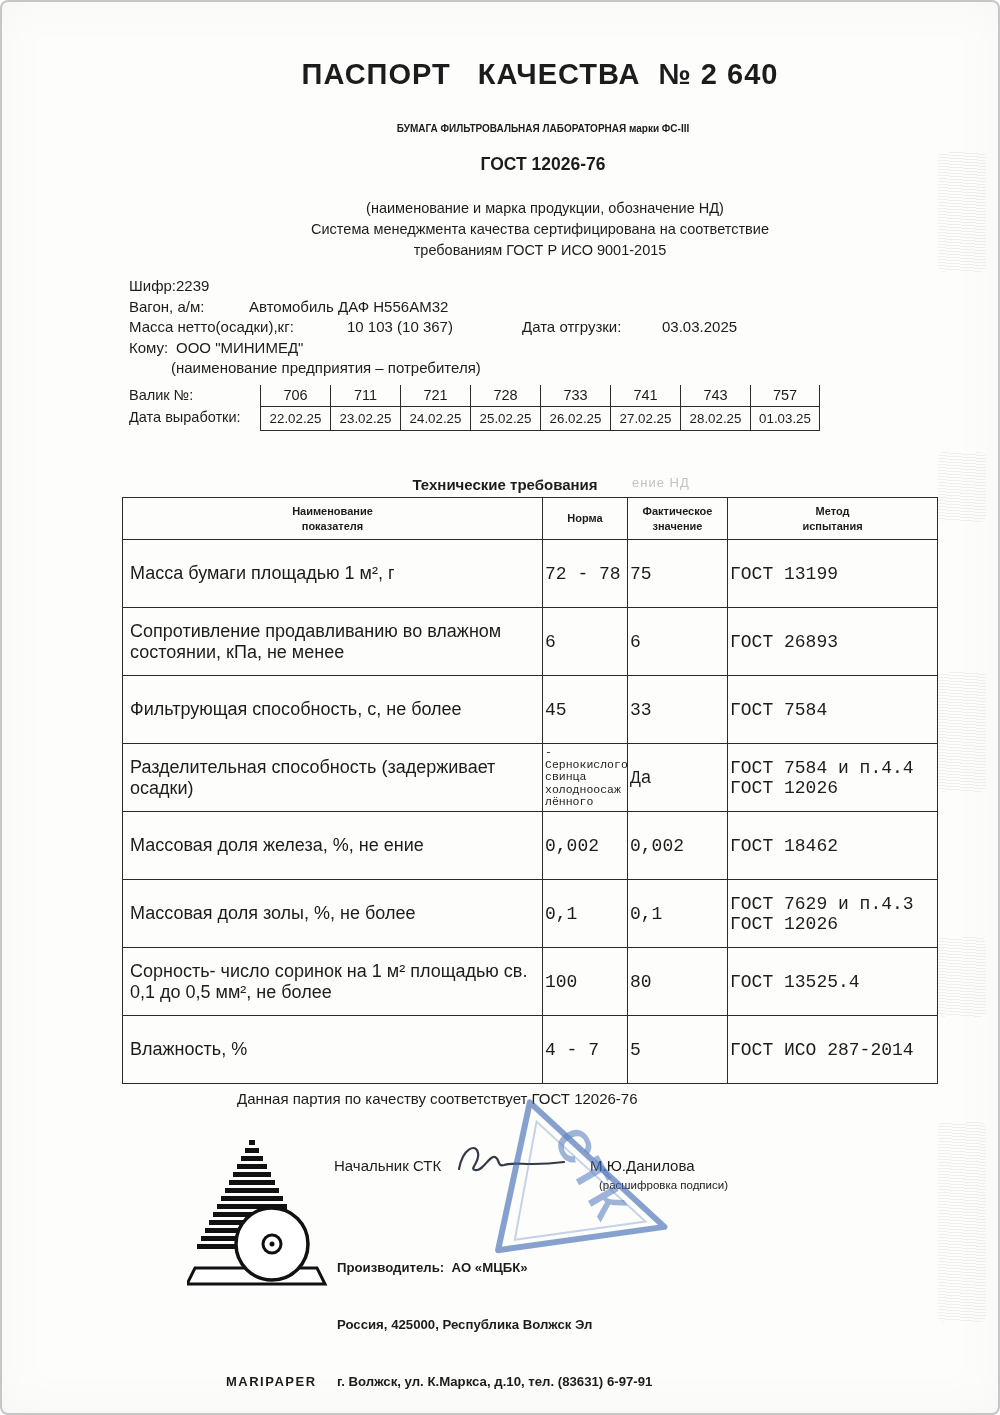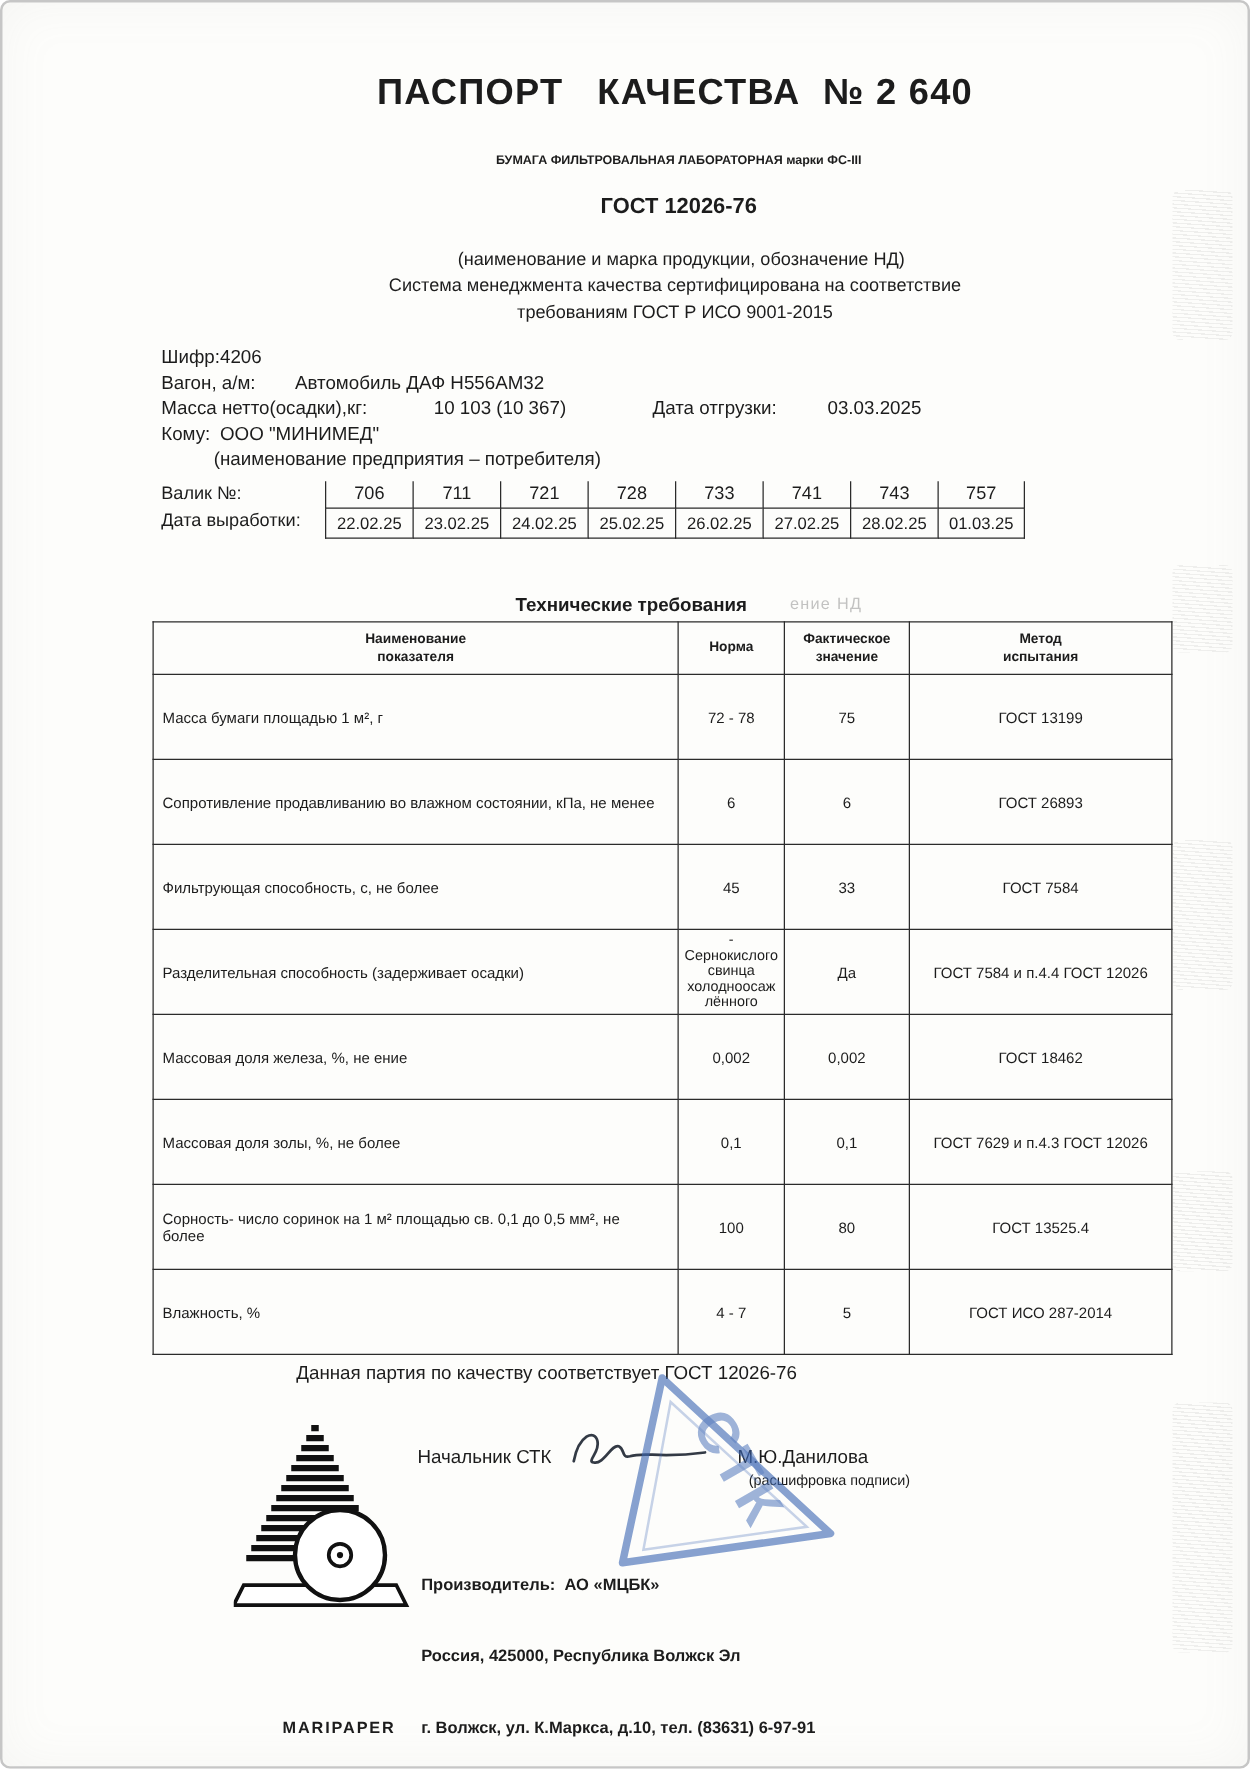--- a/index.html
+++ b/index.html
@@ -40,23 +40,23 @@
   .tech-title { top:474px; left:10px; right:0; text-align:center;
     font-size:15px; font-weight:bold; }
   .ghost { top:473px; left:630px; color:rgba(145,145,145,.55);
     font-size:13px; letter-spacing:1px; }
 
   table.spec { position:absolute; top:495px; left:120px; width:815px;
     border-collapse:collapse; table-layout:fixed; }
   .spec th, .spec td { border:1.6px solid #2b2b2b; box-sizing:border-box; }
   .spec th { font-size:11px; font-weight:bold; text-align:center;
     vertical-align:middle; height:42px; white-space:pre-line; line-height:15px; }
-  .spec td { font-size:12px; height:68px; vertical-align:middle; }
+  .spec td { font-size:18px; height:68px; vertical-align:middle; }
   .spec td.name { text-align:left; padding:4px 10px 4px 7px; }
-  .spec td.center { text-align:center; padding:2px; }
+  .spec td.center { text-align:left; padding:2px;font-family:Liberation Mono, monospace; }
   .spec td.multiline { font-size:11.5px; line-height:12.5px; white-space:pre-line; }
 
   .conformity { top:1088px; left:235px; font-size:15px; }
 
   .chief-label { top:1155px; left:332px; font-size:15px; }
   .chief-name { top:1155px; left:588px; font-size:15px; }
   .chief-note { top:1177px; left:597px; font-size:11.5px; }
 
   .signature { top:1136px; left:452px; }
 
@@ -86,25 +86,25 @@
   <div class="abs title">ПАСПОРТ   КАЧЕСТВА  № 2 640</div>
   <div class="abs product">БУМАГА ФИЛЬТРОВАЛЬНАЯ ЛАБОРАТОРНАЯ марки ФС-III</div>
   <div class="abs gost">ГОСТ 12026-76</div>
   <div class="abs nd-note">(наименование и марка продукции, обозначение НД)</div>
   <div class="abs qms1">Система менеджмента качества сертифицирована на соответствие</div>
   <div class="abs qms2">требованиям ГОСТ Р ИСО 9001-2015</div>
 
   <div class="abs shipment">
     <div class="sline">
       <span style="left:0">Шифр:</span>
-      <span style="left:47px">4206</span>
+      <span style="left:47px">2239</span>
     </div>
     <div class="sline">
       <span style="left:0">Вагон, а/м:</span>
-      <span style="left:107px">Автомобиль ДАФ Н556АМ32</span>
+      <span style="left:120px">Автомобиль ДАФ Н556АМ32</span>
     </div>
     <div class="sline">
       <span style="left:0">Масса нетто(осадки),кг:</span>
       <span style="left:218px">10 103 (10 367)</span>
       <span style="left:393px">Дата отгрузки:</span>
       <span style="left:533px">03.03.2025</span>
     </div>
     <div class="sline">
       <span style="left:0">Кому:</span>
       <span style="left:47px">ООО "МИНИМЕД"</span>

